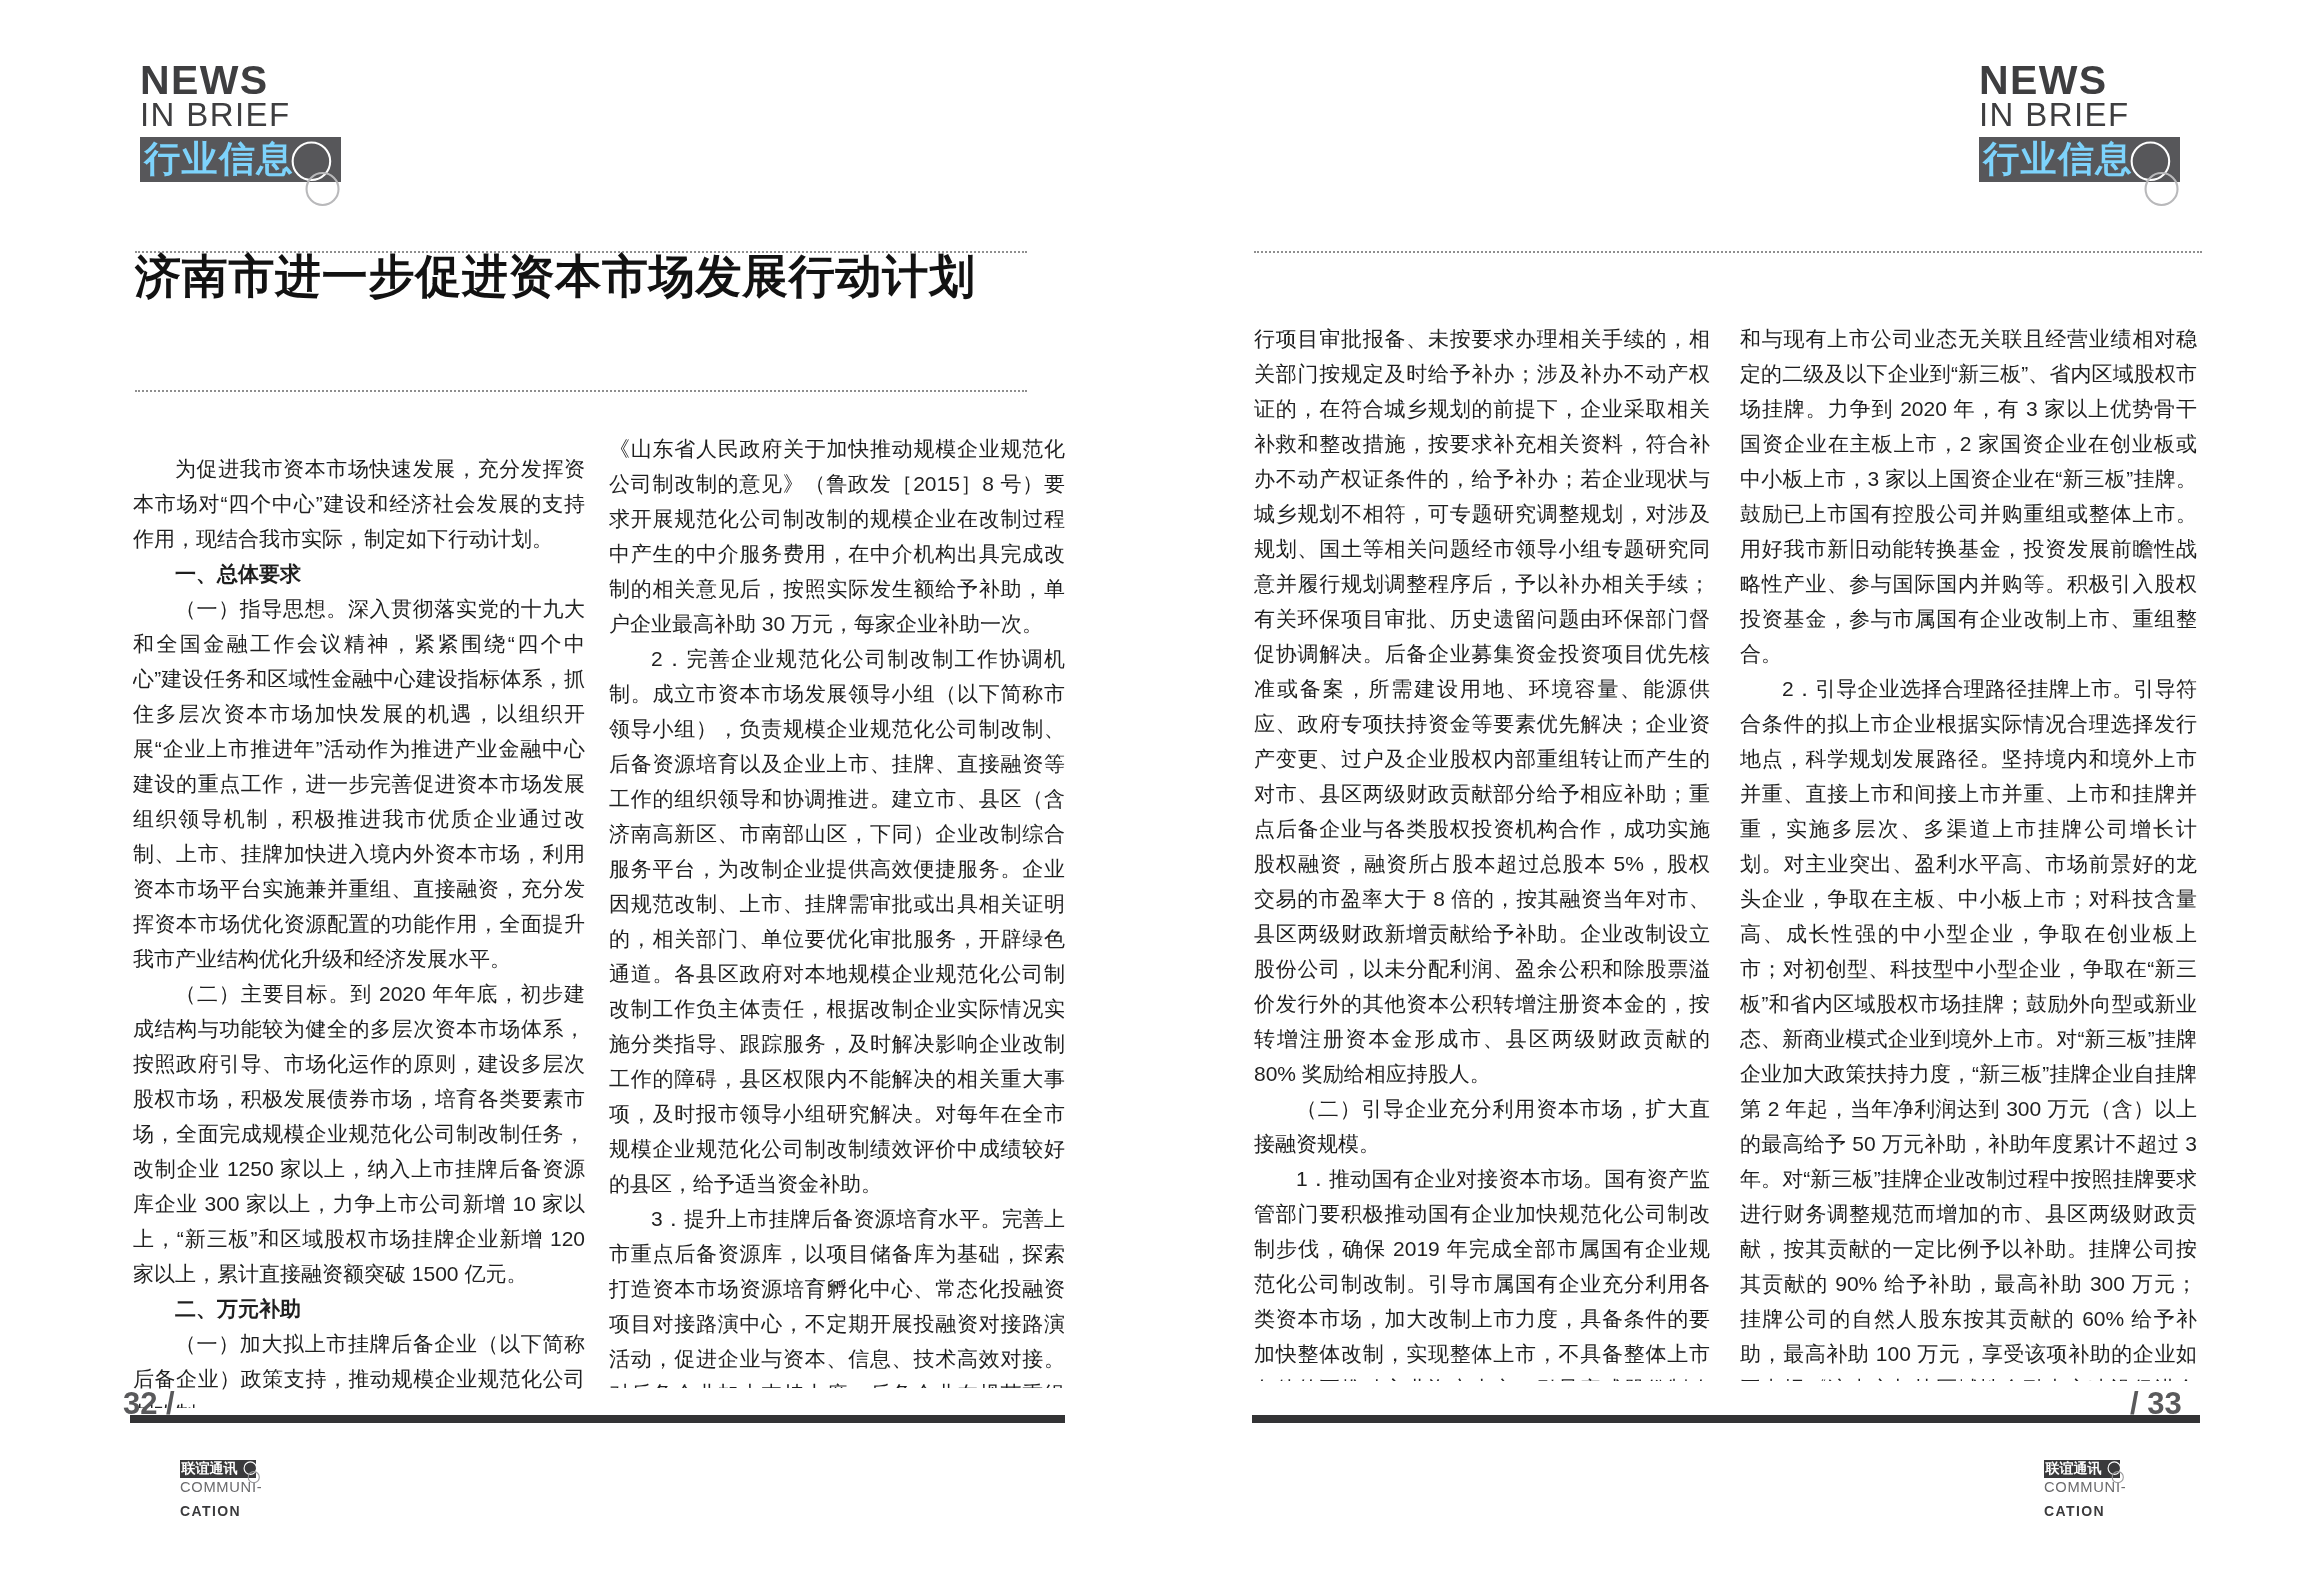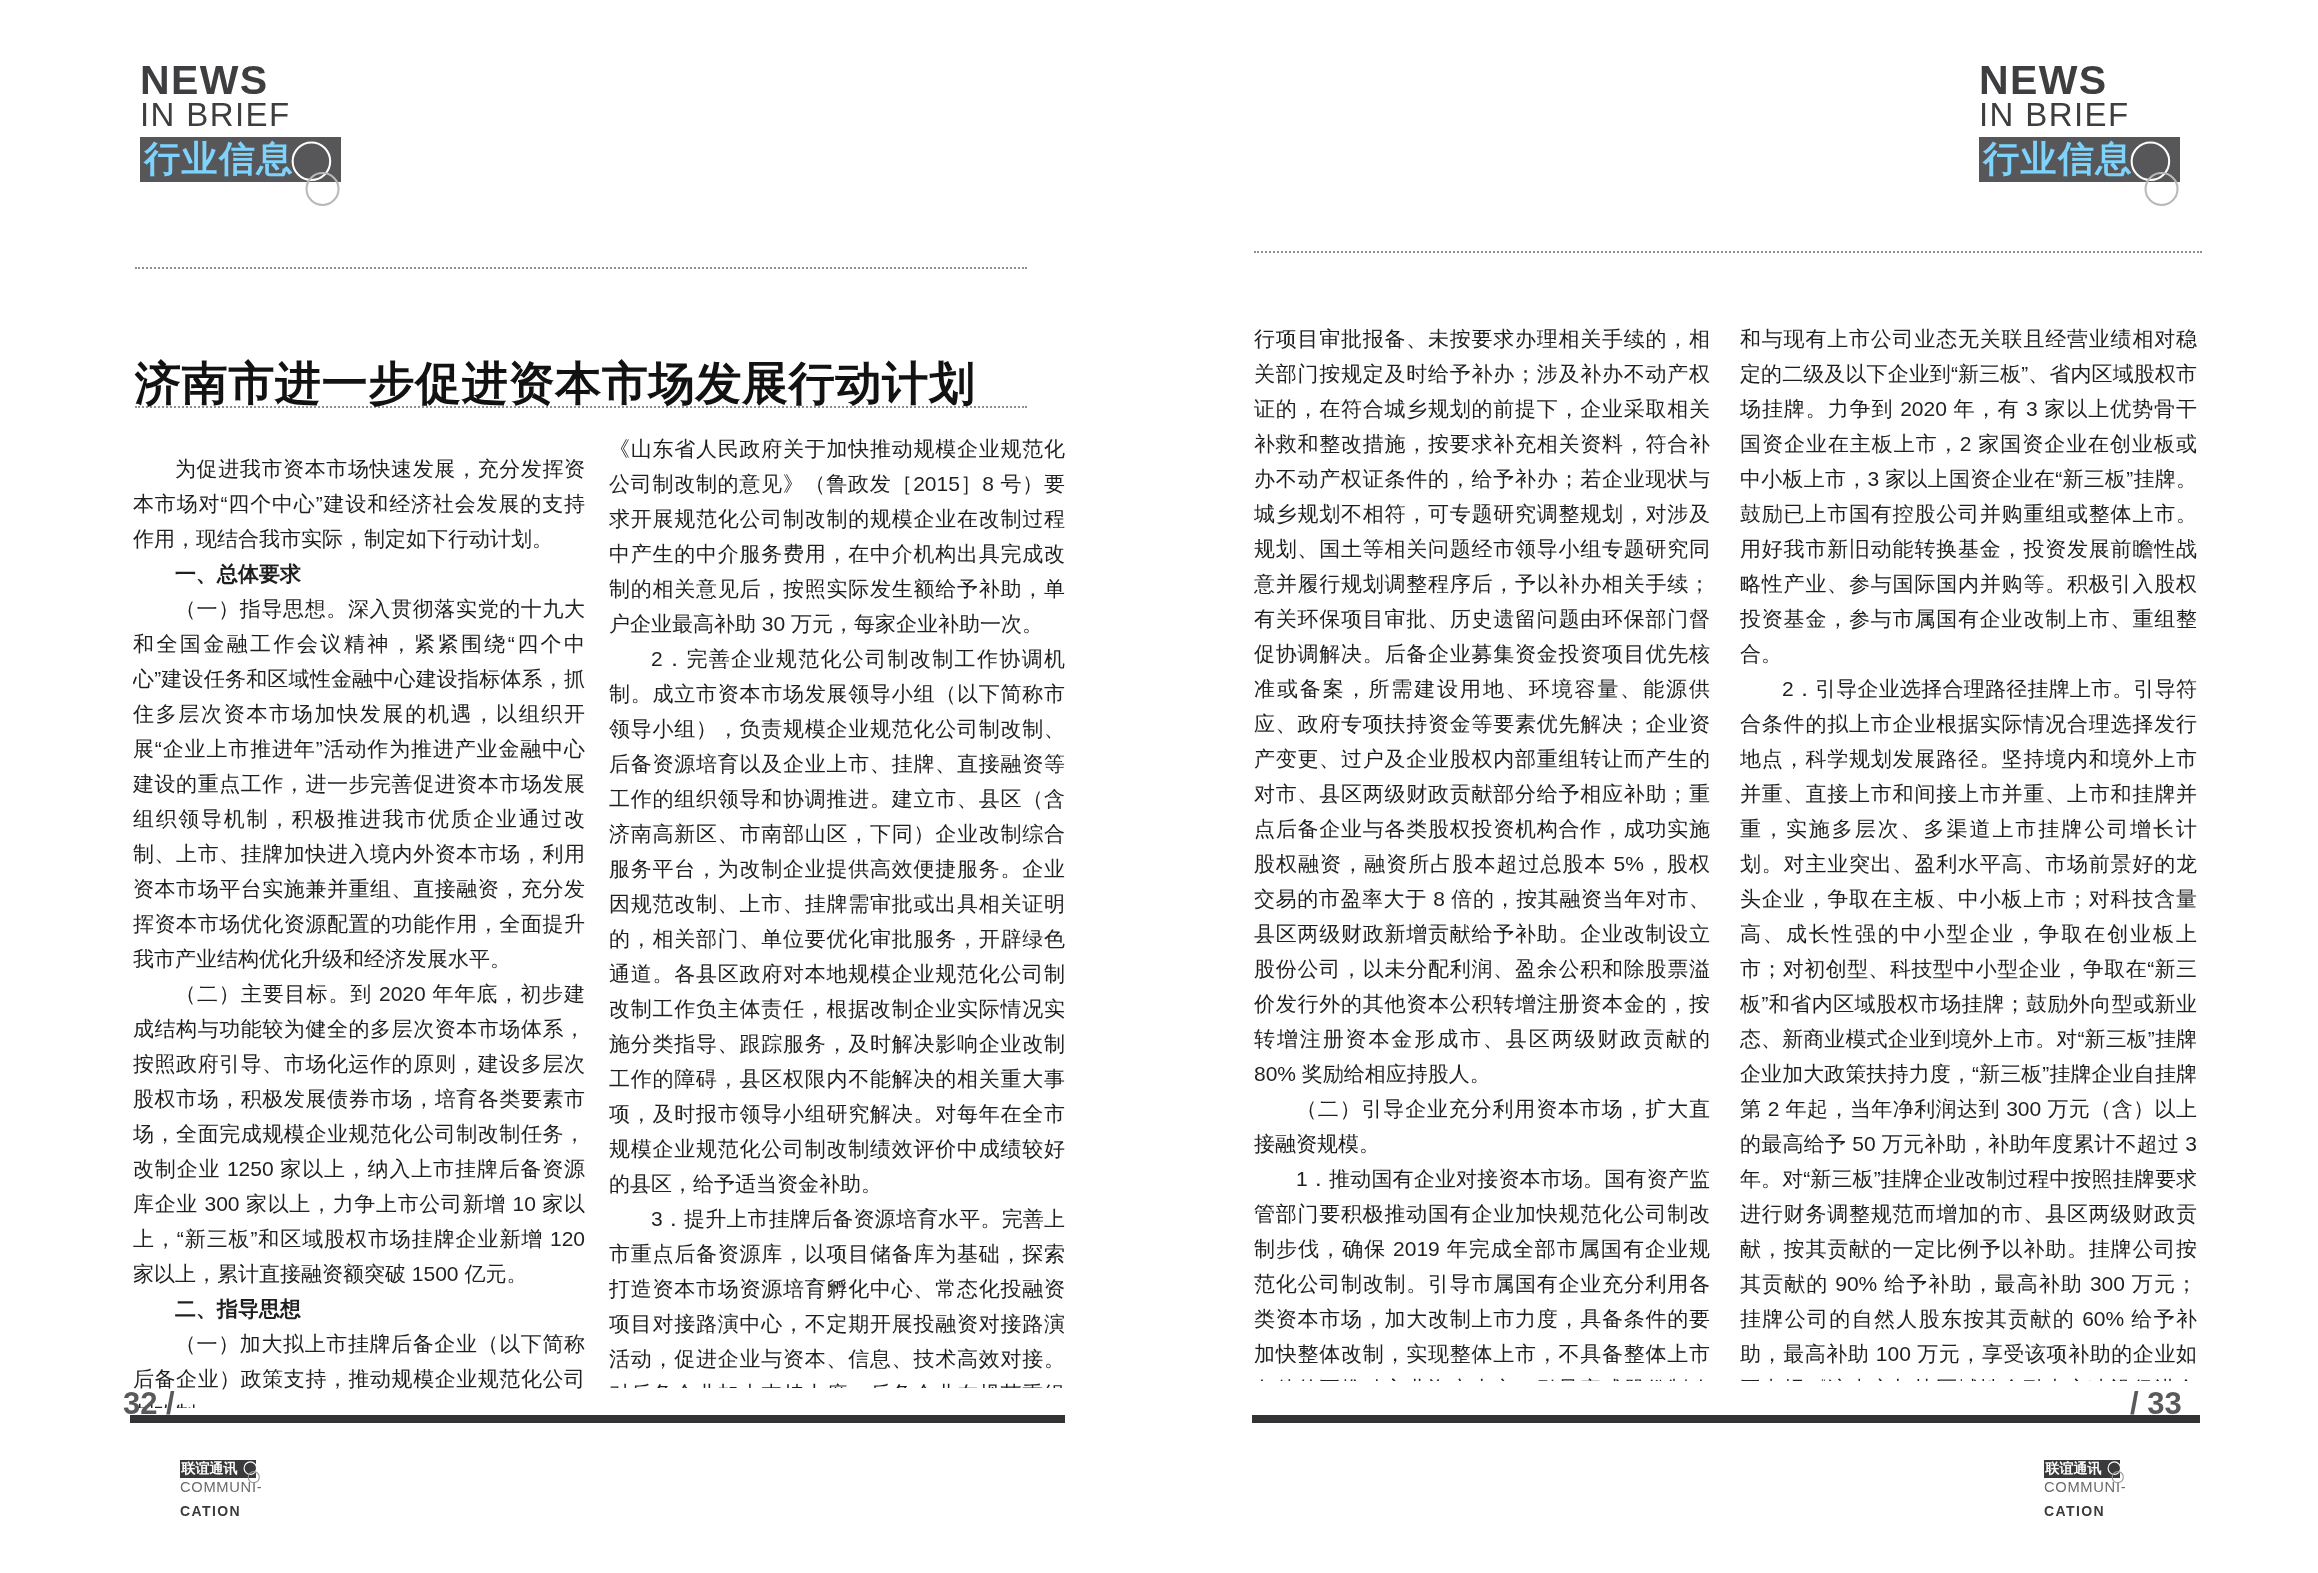--- a/index.html
+++ b/index.html
@@ -13,23 +13,23 @@
   .brand-news { font-size:41px; font-weight:900; letter-spacing:1.4px; color:#3e3e40; line-height:36px; }
   .brand-inbrief { font-size:33px; font-weight:300; letter-spacing:1.4px; color:#3e3e40; line-height:31px; margin-top:1.4px; }
   .brand-bar {
     position:relative; margin-top:7px; width:201px; height:45px; background:#57575a;
     display:flex; align-items:center; padding-left:4.2px; box-sizing:border-box;
   }
   .brand-bar-text { font-size:36px; font-weight:700; color:#7dd3fc; letter-spacing:1.4px; }
   .brand-circles { position:absolute; right:-1.4px; top:2.8px; width:57px; height:73px; overflow:visible; }
   
   .title-block {
-    position:absolute; left:135px; top:267px; width:892px; height:137px;
+    position:absolute; left:135px; top:251px; width:892px; height:137px;
     border-top:2.8px dotted #8f8f8f; border-bottom:2.8px dotted #8f8f8f;
-    display:flex; align-items:flex-end;
+    display:flex; align-items:flex-start;
   }
   .title-block h1 {
     margin:0; font-size:46px; font-weight:900; color:#121212; letter-spacing:0.7px; line-height:1;
   }
   .top-dotted-right {
     position:absolute; left:1254px; top:251px; width:948px; height:0;
     border-top:2.8px dotted #8f8f8f;
   }
   
   .col {
@@ -95,21 +95,21 @@
     <h1>济南市进一步促进资本市场发展行动计划</h1>
   </div>
 
   <div class="top-dotted-right"></div>
 
   <div id="l-col1" class="col">
       <p class="para indent">为促进我市资本市场快速发展，充分发挥资本市场对“四个中心”建设和经济社会发展的支持作用，现结合我市实际，制定如下行动计划。</p>
       <p class="para heading">一、总体要求</p>
       <p class="para indent">（一）指导思想。深入贯彻落实党的十九大和全国金融工作会议精神，紧紧围绕“四个中心”建设任务和区域性金融中心建设指标体系，抓住多层次资本市场加快发展的机遇，以组织开展“企业上市推进年”活动作为推进产业金融中心建设的重点工作，进一步完善促进资本市场发展组织领导机制，积极推进我市优质企业通过改制、上市、挂牌加快进入境内外资本市场，利用资本市场平台实施兼并重组、直接融资，充分发挥资本市场优化资源配置的功能作用，全面提升我市产业结构优化升级和经济发展水平。</p>
       <p class="para indent">（二）主要目标。到 2020 年年底，初步建成结构与功能较为健全的多层次资本市场体系，按照政府引导、市场化运作的原则，建设多层次股权市场，积极发展债券市场，培育各类要素市场，全面完成规模企业规范化公司制改制任务，改制企业 1250 家以上，纳入上市挂牌后备资源库企业 300 家以上，力争上市公司新增 10 家以上，“新三板”和区域股权市场挂牌企业新增 120 家以上，累计直接融资额突破 1500 亿元。</p>
-      <p class="para heading">二、指导思想</p>
+      <p class="para heading">二、万元补助</p>
       <p class="para indent">（一）加大拟上市挂牌后备企业（以下简称后备企业）政策支持，推动规模企业规范化公司制改制。</p>
     </div>
   <div id="l-col2" class="col">
       <p class="para noindent">《山东省人民政府关于加快推动规模企业规范化公司制改制的意见》（鲁政发［2015］8 号）要求开展规范化公司制改制的规模企业在改制过程中产生的中介服务费用，在中介机构出具完成改制的相关意见后，按照实际发生额给予补助，单户企业最高补助 30 万元，每家企业补助一次。</p>
       <p class="para indent">2．完善企业规范化公司制改制工作协调机制。成立市资本市场发展领导小组（以下简称市领导小组），负责规模企业规范化公司制改制、后备资源培育以及企业上市、挂牌、直接融资等工作的组织领导和协调推进。建立市、县区（含济南高新区、市南部山区，下同）企业改制综合服务平台，为改制企业提供高效便捷服务。企业因规范改制、上市、挂牌需审批或出具相关证明的，相关部门、单位要优化审批服务，开辟绿色通道。各县区政府对本地规模企业规范化公司制改制工作负主体责任，根据改制企业实际情况实施分类指导、跟踪服务，及时解决影响企业改制工作的障碍，县区权限内不能解决的相关重大事项，及时报市领导小组研究解决。对每年在全市规模企业规范化公司制改制绩效评价中成绩较好的县区，给予适当资金补助。</p>
       <p class="para indent">3．提升上市挂牌后备资源培育水平。完善上市重点后备资源库，以项目储备库为基础，探索打造资本市场资源培育孵化中心、常态化投融资项目对接路演中心，不定期开展投融资对接路演活动，促进企业与资本、信息、技术高效对接。对后备企业加大支持力度，后备企业在规范重组过程中，涉及之前所上项目未进</p>
     </div>
   <div id="r-col1" class="col">
       <p class="para noindent">行项目审批报备、未按要求办理相关手续的，相关部门按规定及时给予补办；涉及补办不动产权证的，在符合城乡规划的前提下，企业采取相关补救和整改措施，按要求补充相关资料，符合补办不动产权证条件的，给予补办；若企业现状与城乡规划不相符，可专题研究调整规划，对涉及规划、国土等相关问题经市领导小组专题研究同意并履行规划调整程序后，予以补办相关手续；有关环保项目审批、历史遗留问题由环保部门督促协调解决。后备企业募集资金投资项目优先核准或备案，所需建设用地、环境容量、能源供应、政府专项扶持资金等要素优先解决；企业资产变更、过户及企业股权内部重组转让而产生的对市、县区两级财政贡献部分给予相应补助；重点后备企业与各类股权投资机构合作，成功实施股权融资，融资所占股本超过总股本 5%，股权交易的市盈率大于 8 倍的，按其融资当年对市、县区两级财政新增贡献给予补助。企业改制设立股份公司，以未分配利润、盈余公积和除股票溢价发行外的其他资本公积转增注册资本金的，按转增注册资本金形成市、县区两级财政贡献的 80% 奖励给相应持股人。</p>
       <p class="para indent">（二）引导企业充分利用资本市场，扩大直接融资规模。</p>

